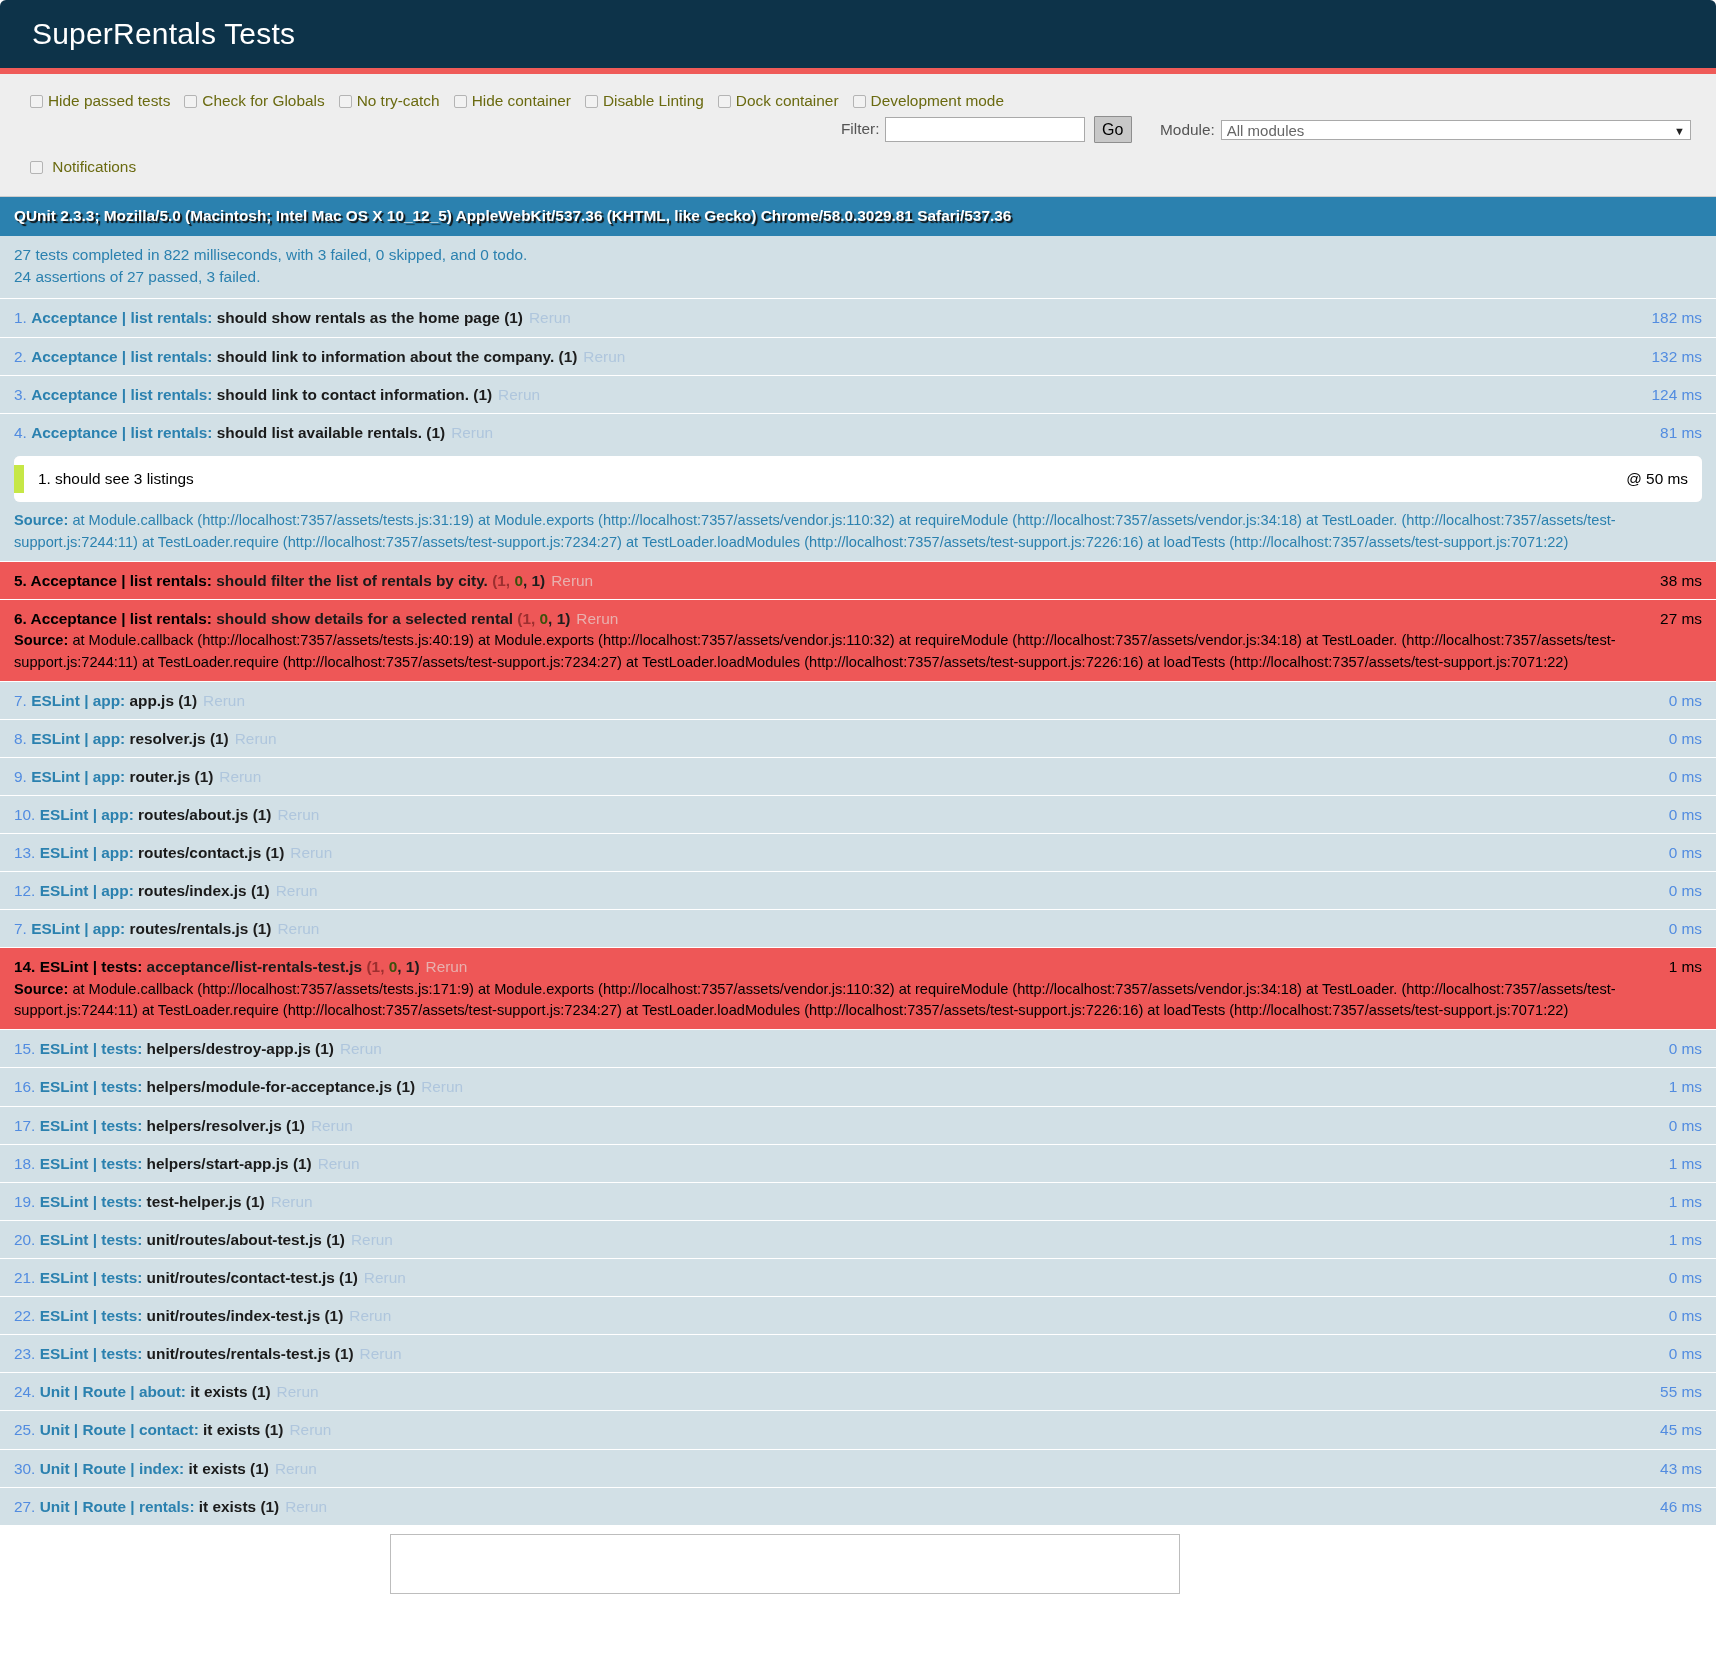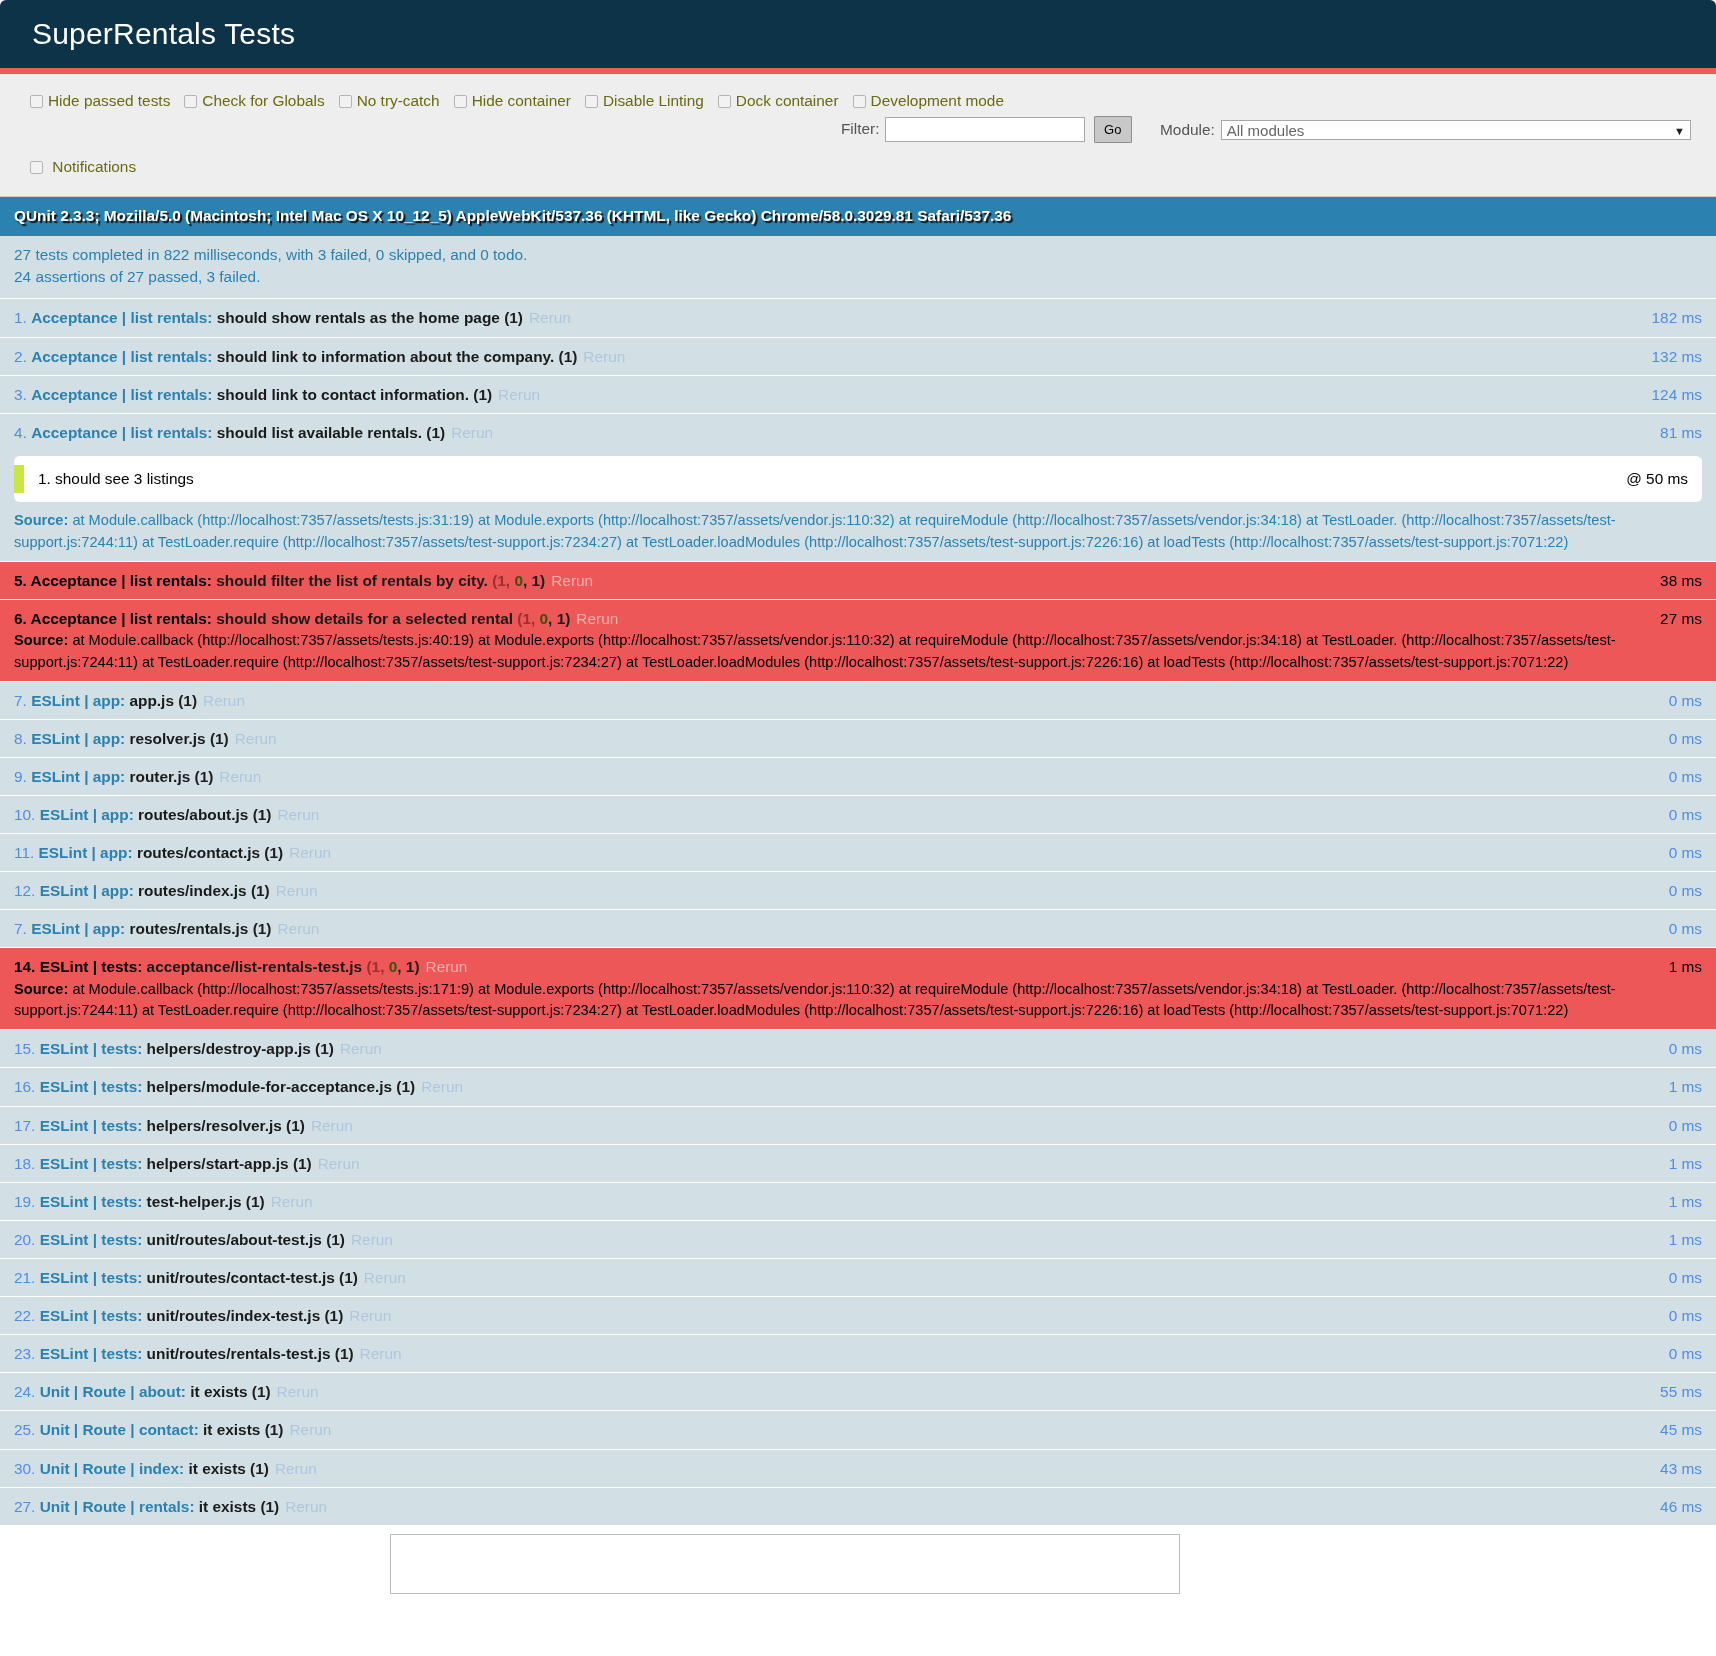--- a/index.html
+++ b/index.html
@@ -87,21 +87,21 @@
     padding: 2px 4px;
     border: 1px solid #a9a9a9;
     background: #fff;
     vertical-align: middle;
     font-family: "Liberation Sans", sans-serif;
   }
   .filter-go {
     height: 27px;
     min-width: 38px;
     margin-left: 4px;
-    font-size: 13px;
+    font-size: 16px;
     border: 1px solid #8e8e8e;
     background: #c8c8c8;
     color: #000;
     vertical-align: middle;
     cursor: pointer;
     font-family: "Liberation Sans", sans-serif;
     border-radius: 1px;
   }
   .module-group {
     display: inline-block;
@@ -357,21 +357,21 @@
       <li class="pass">
         <div class="test-line"><span class="counter">8. </span><span class="module-name">ESLint | app: </span><span class="test-name">resolver.js </span><span class="counts"><span class="total">(1)</span></span><a class="rerun" href="#">Rerun</a><span class="runtime">0 ms</span></div>
       </li>
       <li class="pass">
         <div class="test-line"><span class="counter">9. </span><span class="module-name">ESLint | app: </span><span class="test-name">router.js </span><span class="counts"><span class="total">(1)</span></span><a class="rerun" href="#">Rerun</a><span class="runtime">0 ms</span></div>
       </li>
       <li class="pass">
         <div class="test-line"><span class="counter">10. </span><span class="module-name">ESLint | app: </span><span class="test-name">routes/about.js </span><span class="counts"><span class="total">(1)</span></span><a class="rerun" href="#">Rerun</a><span class="runtime">0 ms</span></div>
       </li>
       <li class="pass">
-        <div class="test-line"><span class="counter">11. </span><span class="module-name">ESLint | app: </span><span class="test-name">routes/contact.js </span><span class="counts"><span class="total">(1)</span></span><a class="rerun" href="#">Rerun</a><span class="runtime">0 ms</span></div>
+        <div class="test-line"><span class="counter">13. </span><span class="module-name">ESLint | app: </span><span class="test-name">routes/contact.js </span><span class="counts"><span class="total">(1)</span></span><a class="rerun" href="#">Rerun</a><span class="runtime">0 ms</span></div>
       </li>
       <li class="pass">
         <div class="test-line"><span class="counter">12. </span><span class="module-name">ESLint | app: </span><span class="test-name">routes/index.js </span><span class="counts"><span class="total">(1)</span></span><a class="rerun" href="#">Rerun</a><span class="runtime">0 ms</span></div>
       </li>
       <li class="pass">
         <div class="test-line"><span class="counter">7. </span><span class="module-name">ESLint | app: </span><span class="test-name">routes/rentals.js </span><span class="counts"><span class="total">(1)</span></span><a class="rerun" href="#">Rerun</a><span class="runtime">0 ms</span></div>
       </li>
       <li class="fail">
         <div class="test-line"><span class="counter">14. </span><span class="module-name">ESLint | tests: </span><span class="test-name">acceptance/list-rentals-test.js </span><span class="counts"><span class="passed">(1, </span><span class="failed-zero">0</span><span class="total">, 1)</span></span><a class="rerun" href="#">Rerun</a><span class="runtime">1 ms</span></div>
         <div class="source"><b>Source: </b><span>at Module.callback (http://localhost:7357/assets/tests.js:171:9) at Module.exports (http://localhost:7357/assets/vendor.js:110:32) at requireModule (http://localhost:7357/assets/vendor.js:34:18) at TestLoader. (http://localhost:7357/assets/test-support.js:7244:11) at TestLoader.require (http://localhost:7357/assets/test-support.js:7234:27) at TestLoader.loadModules (http://localhost:7357/assets/test-support.js:7226:16) at loadTests (http://localhost:7357/assets/test-support.js:7071:22)</span></div>

